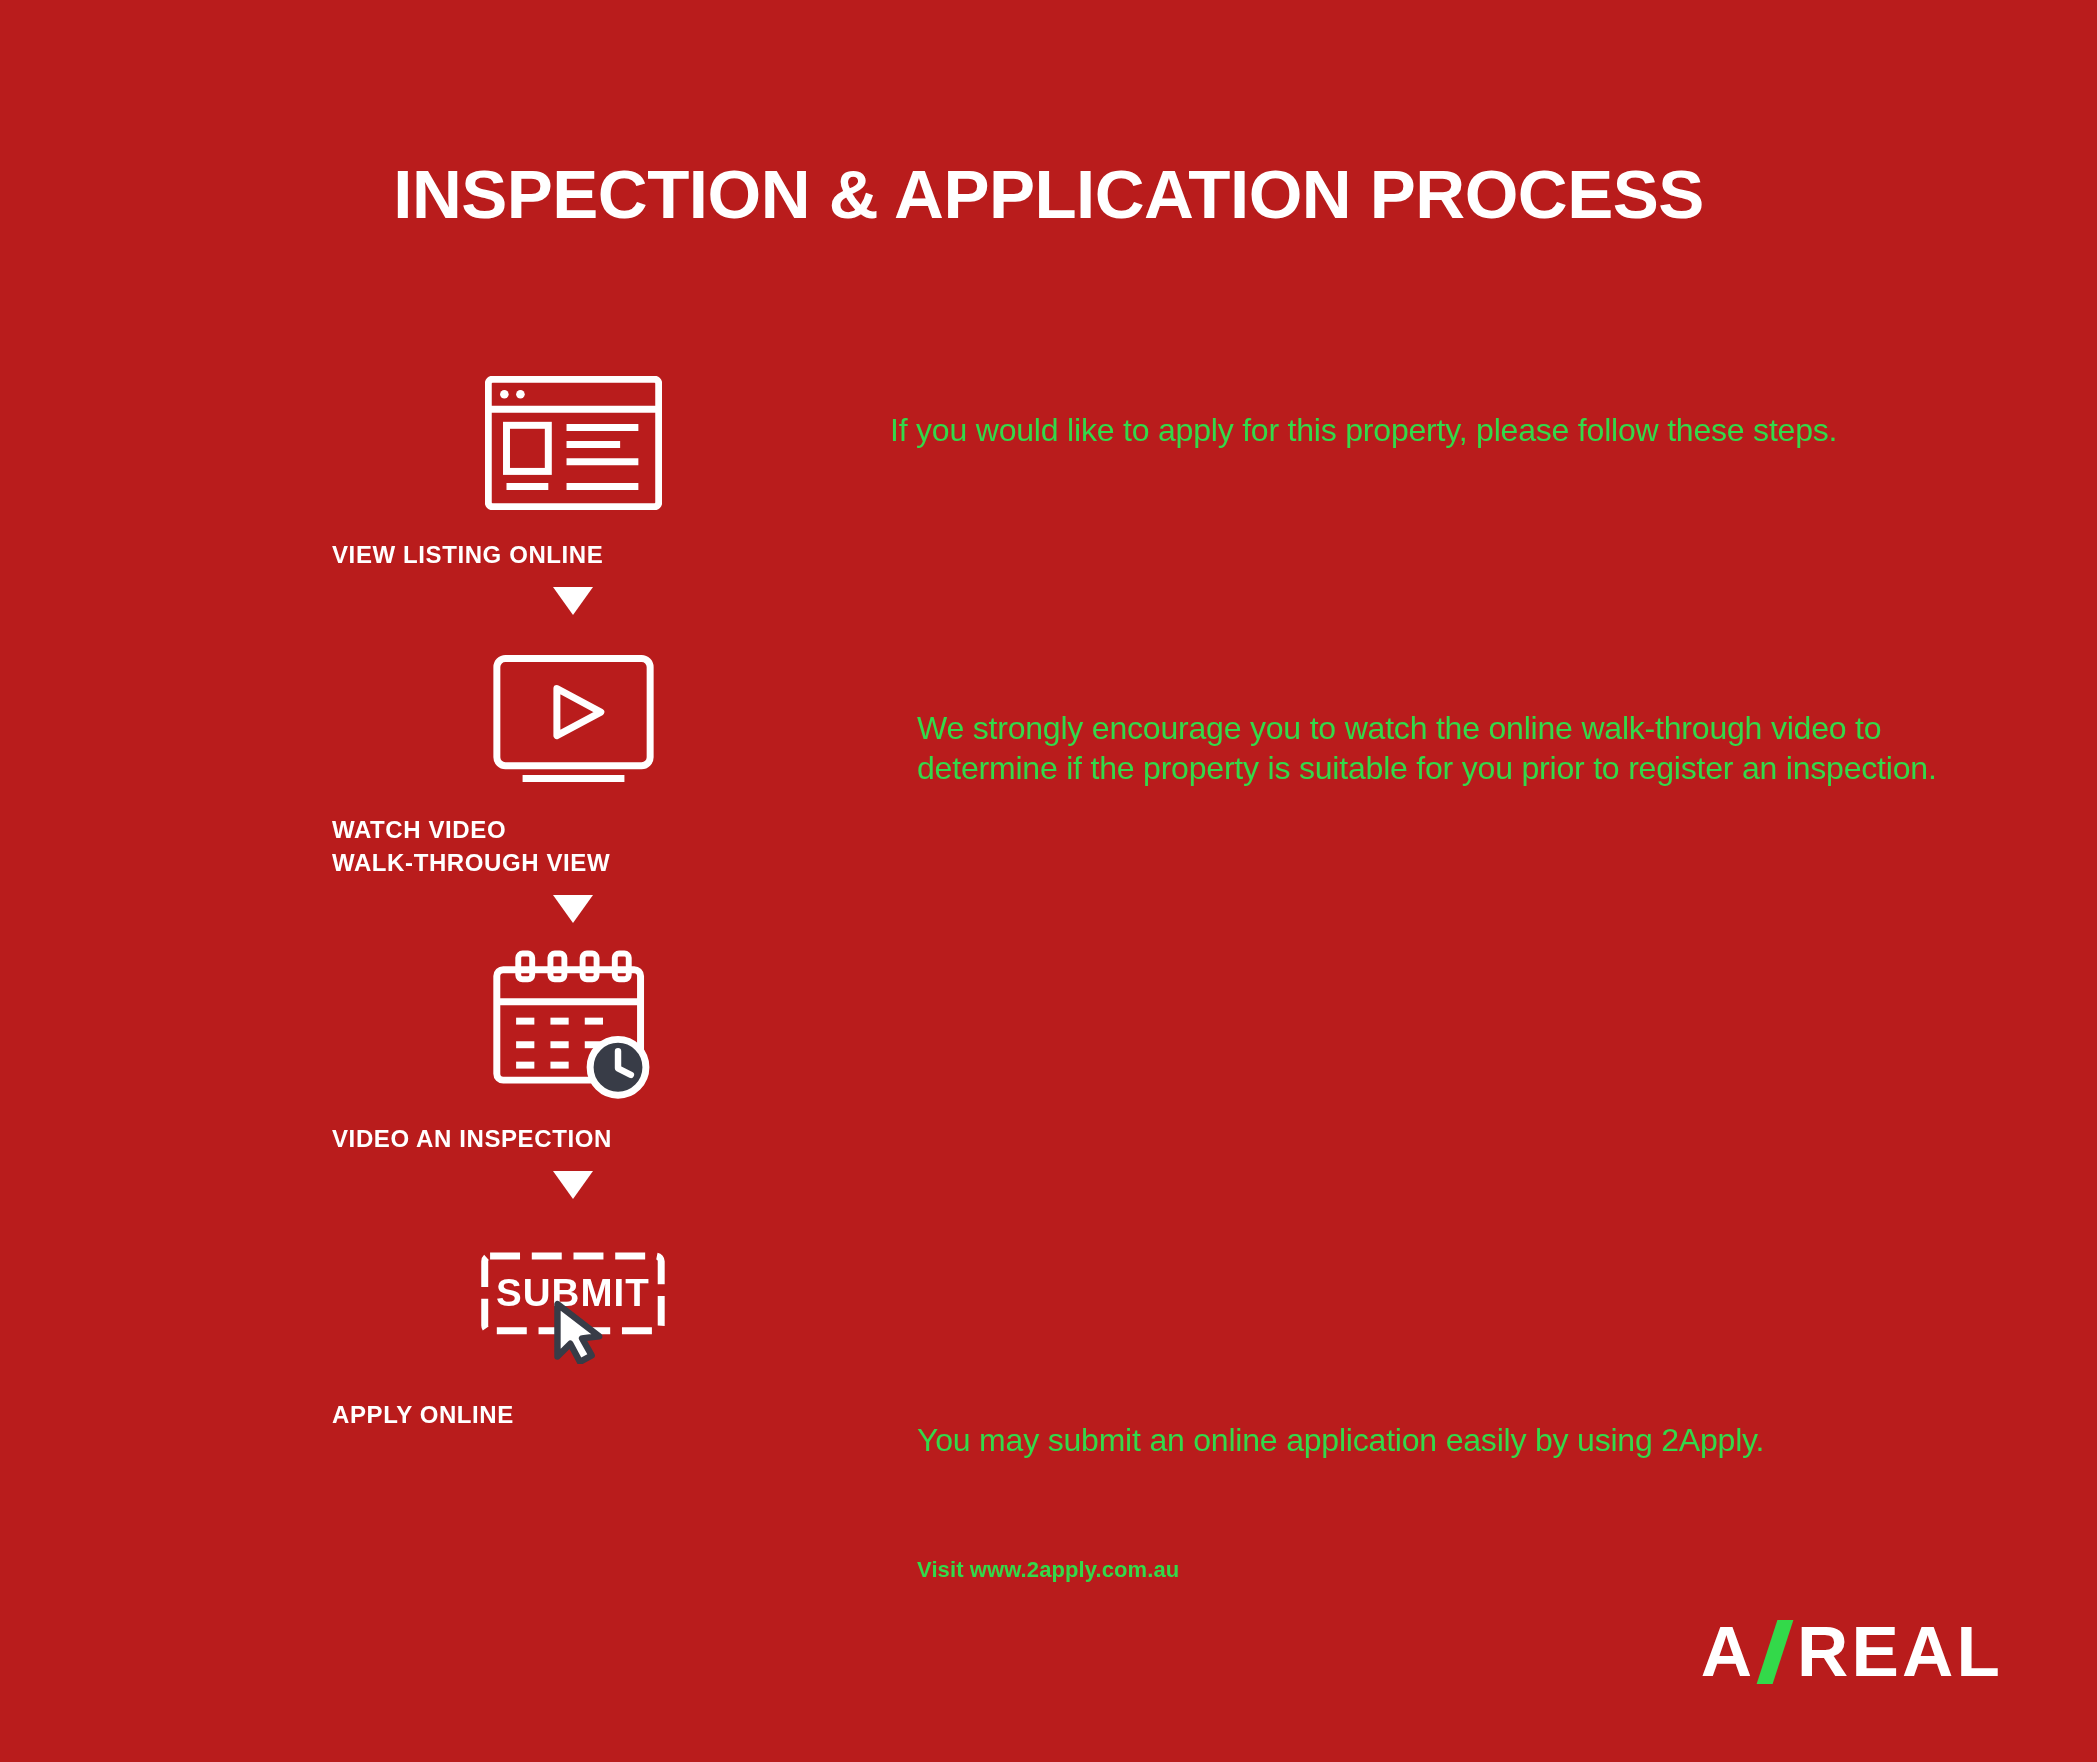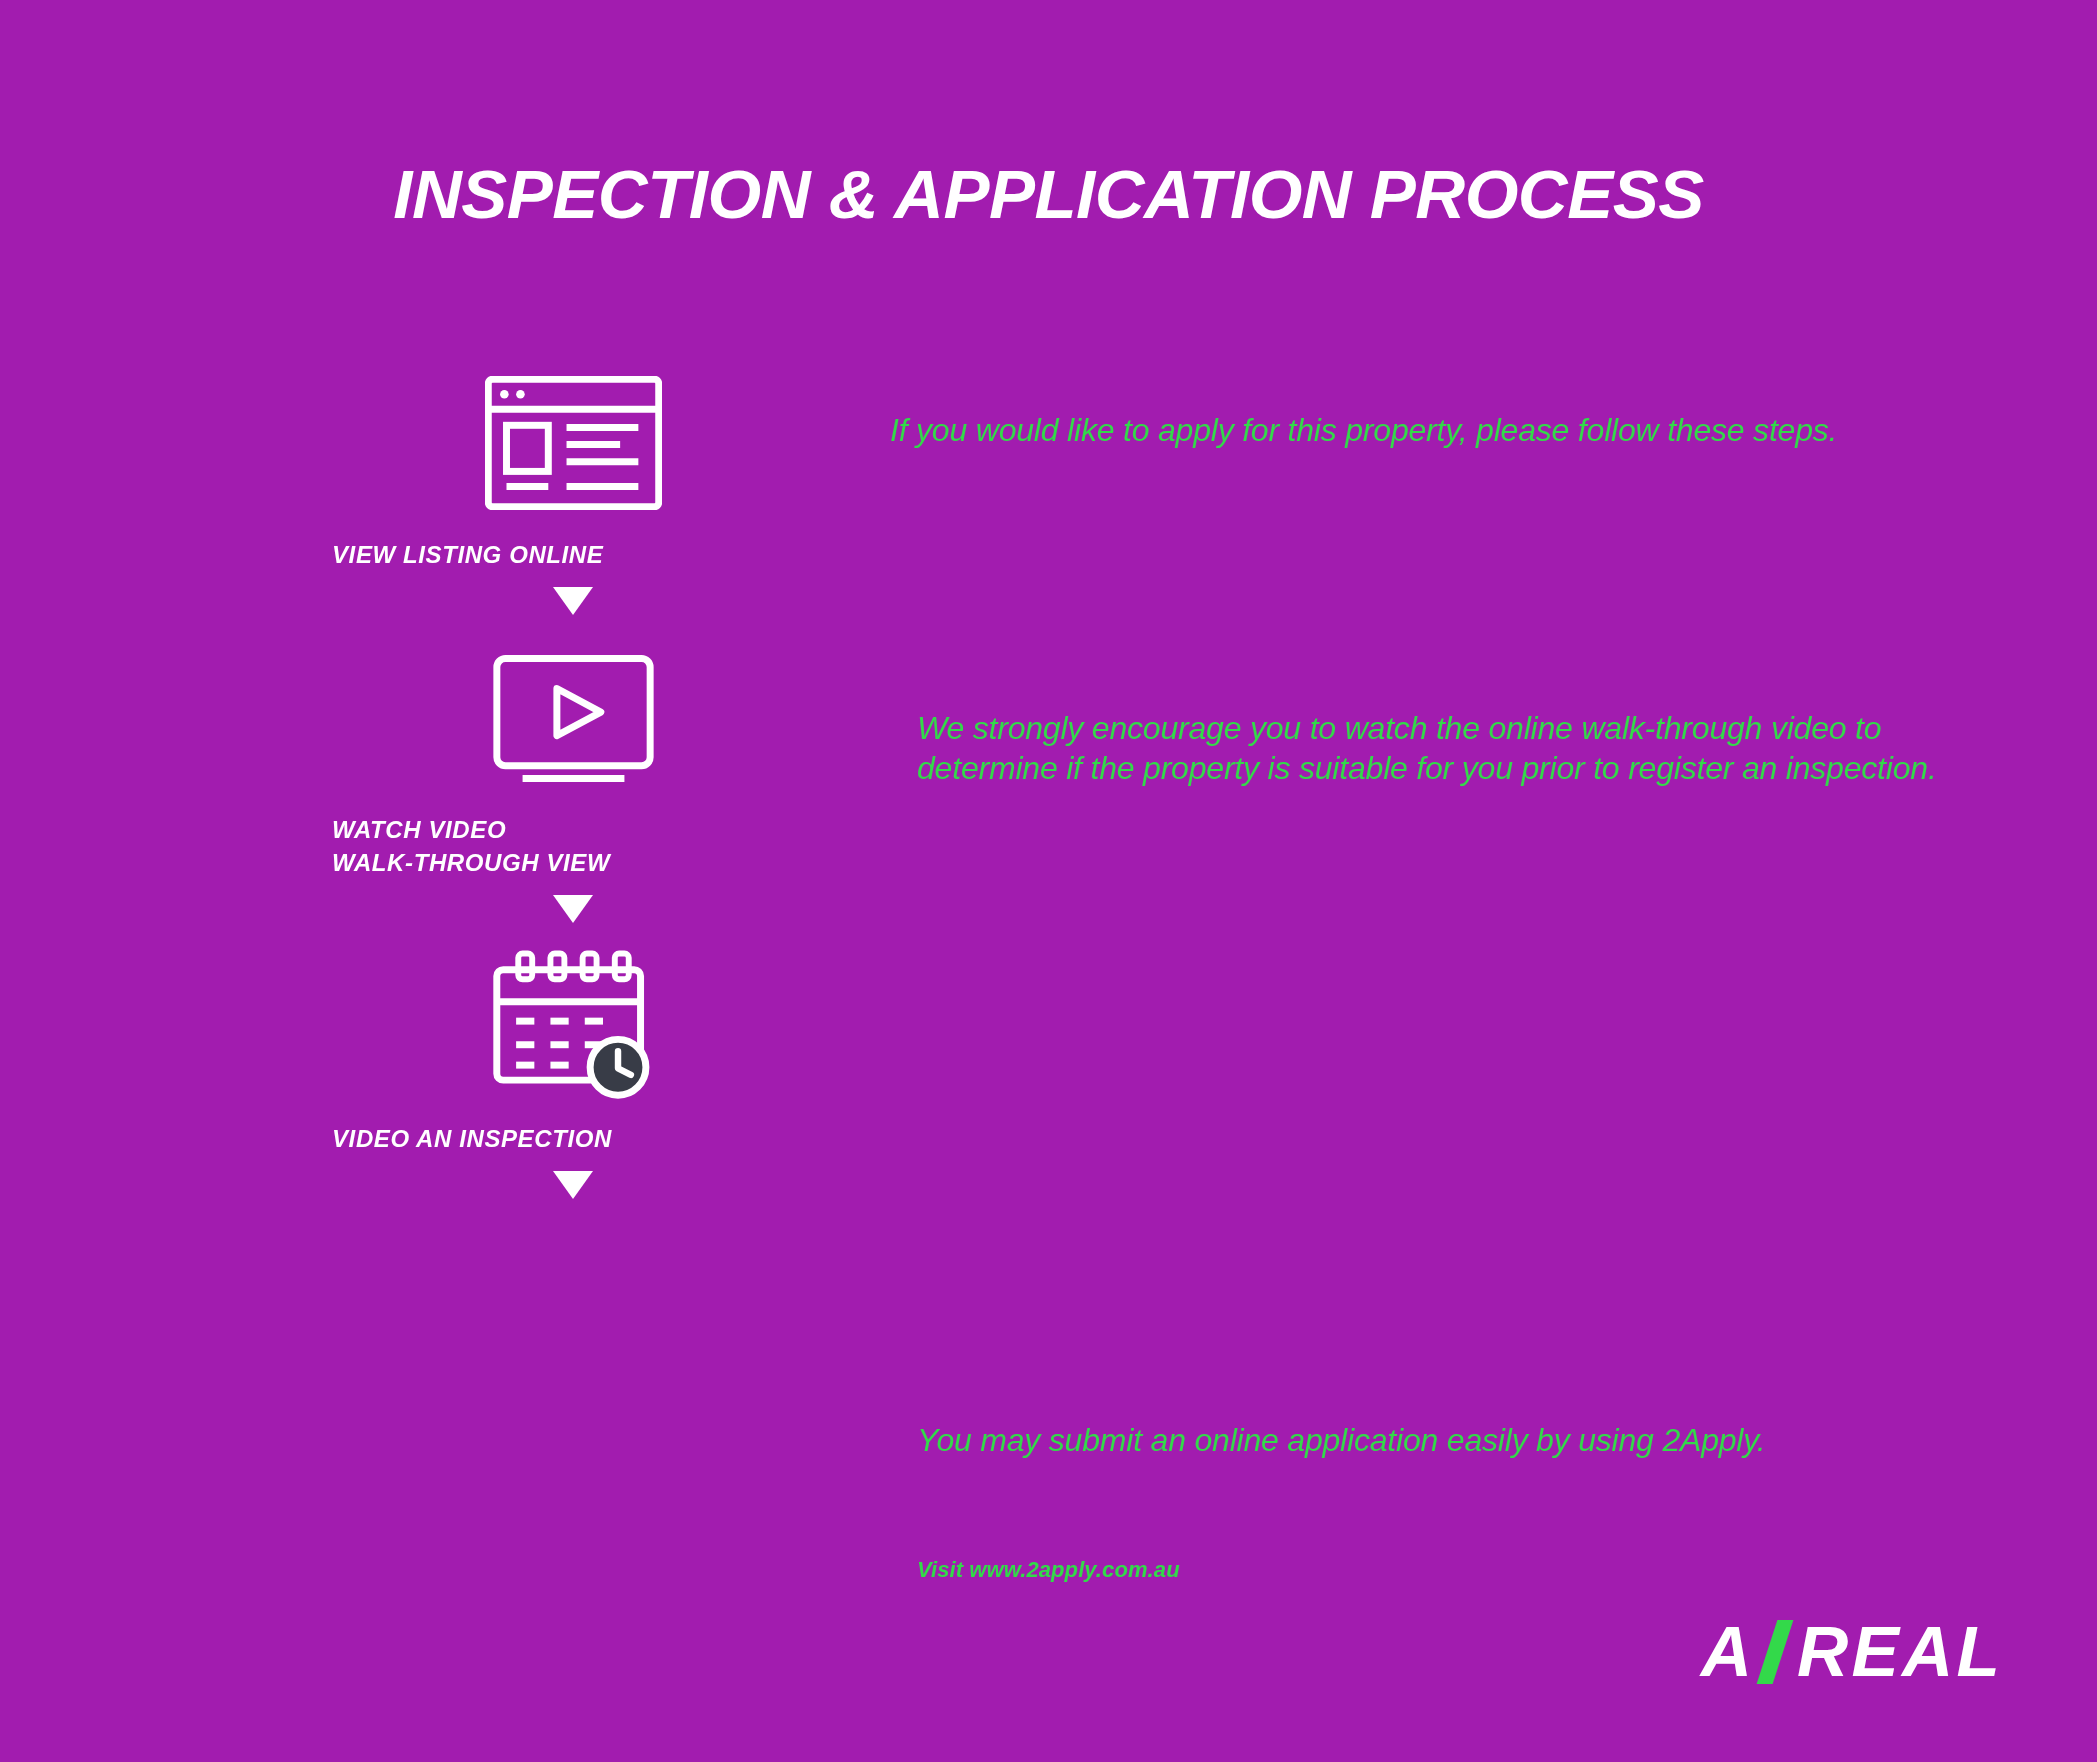--- a/index.html
+++ b/index.html
@@ -11,22 +11,21 @@
     width: 2097px;
     height: 1762px;
     position: relative;
     font-family: "Liberation Sans", sans-serif;
     overflow: hidden;
   }
 
   .page {
     position: absolute;
     inset: 0;
-    background: #a21caf;
-    font-style: italic;
+    background: #b91c1c;
   }
 
   
   .title {
     position: absolute;
     left: 0;
     top: 155px;
     width: 100%;
     text-align: center;
     color: #ffffff;
@@ -201,20 +200,30 @@
           <polyline points="248,196 248,228 272,240" fill="none" stroke="#ffffff" stroke-width="12" stroke-linecap="round" stroke-linejoin="round"></polyline>
         </svg>
       </div>
       <div class="step-label">VIDEO AN INSPECTION</div>
     </div>
 
     <div class="arrow">
         <div class="tri"></div>
       </div>
 
+    <div class="step">
+      <div class="icon-wrap">
+        <svg width="193" height="123" viewBox="0 0 360 230">
+          <rect x="14" y="28" width="330" height="140" rx="10" fill="none" stroke="#ffffff" stroke-width="13" stroke-dasharray="56 22"></rect>
+          <text x="179" y="122" text-anchor="middle" fill="#ffffff" font-family="Liberation Sans, sans-serif" font-size="72" font-weight="bold" letter-spacing="2">SUBMIT</text>
+          <path d="M150 118 L150 216 L174 192 L192 226 L214 214 L196 182 L228 178 Z" fill="#ffffff" stroke="#383c47" stroke-width="12" stroke-linejoin="round"></path>
+        </svg>
+      </div>
+      <div class="step-label">APPLY ONLINE</div>
+    </div>
 
   </div>
 
   <div class="note note-1">If you would like to apply for this property, please follow these steps.</div>
   <div class="note note-2">We strongly encourage you to watch the online walk-through video to determine if the property is suitable for you prior to register an inspection.</div>
   <div class="note note-4">You may submit an online application easily by using 2Apply.</div>
 
   <div class="visit">Visit www.2apply.com.au</div>
 
   <div class="logo">

